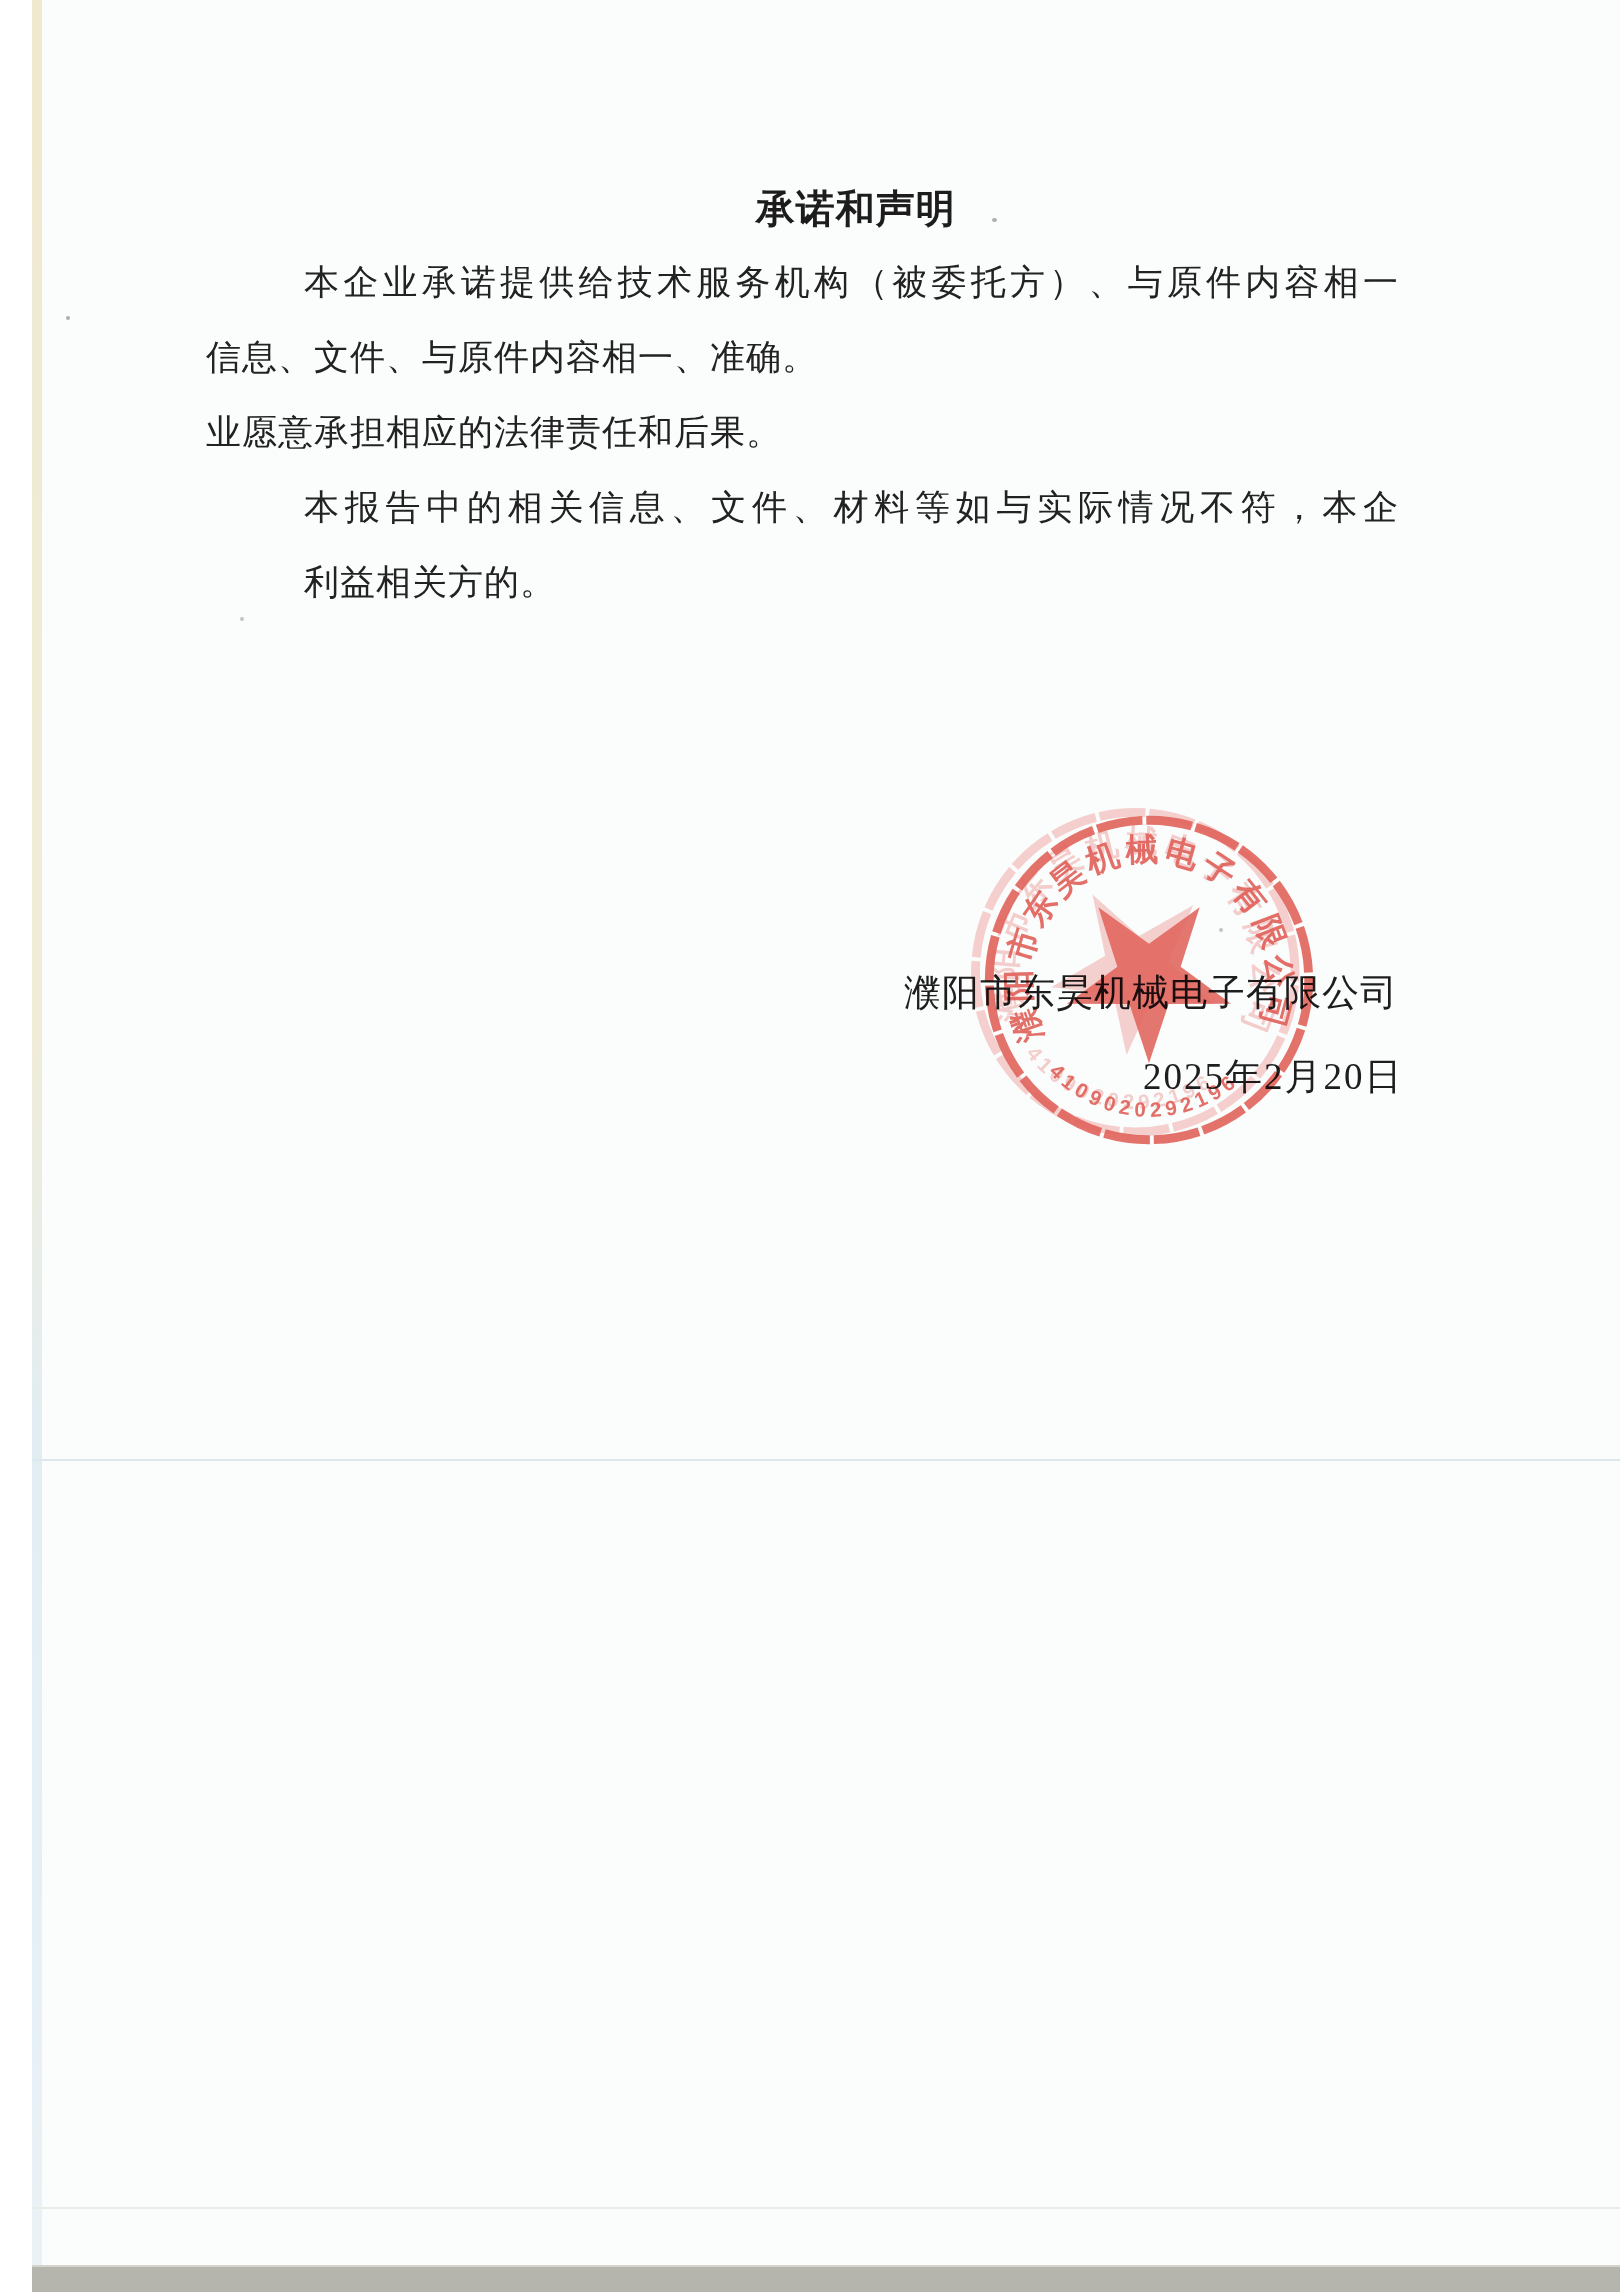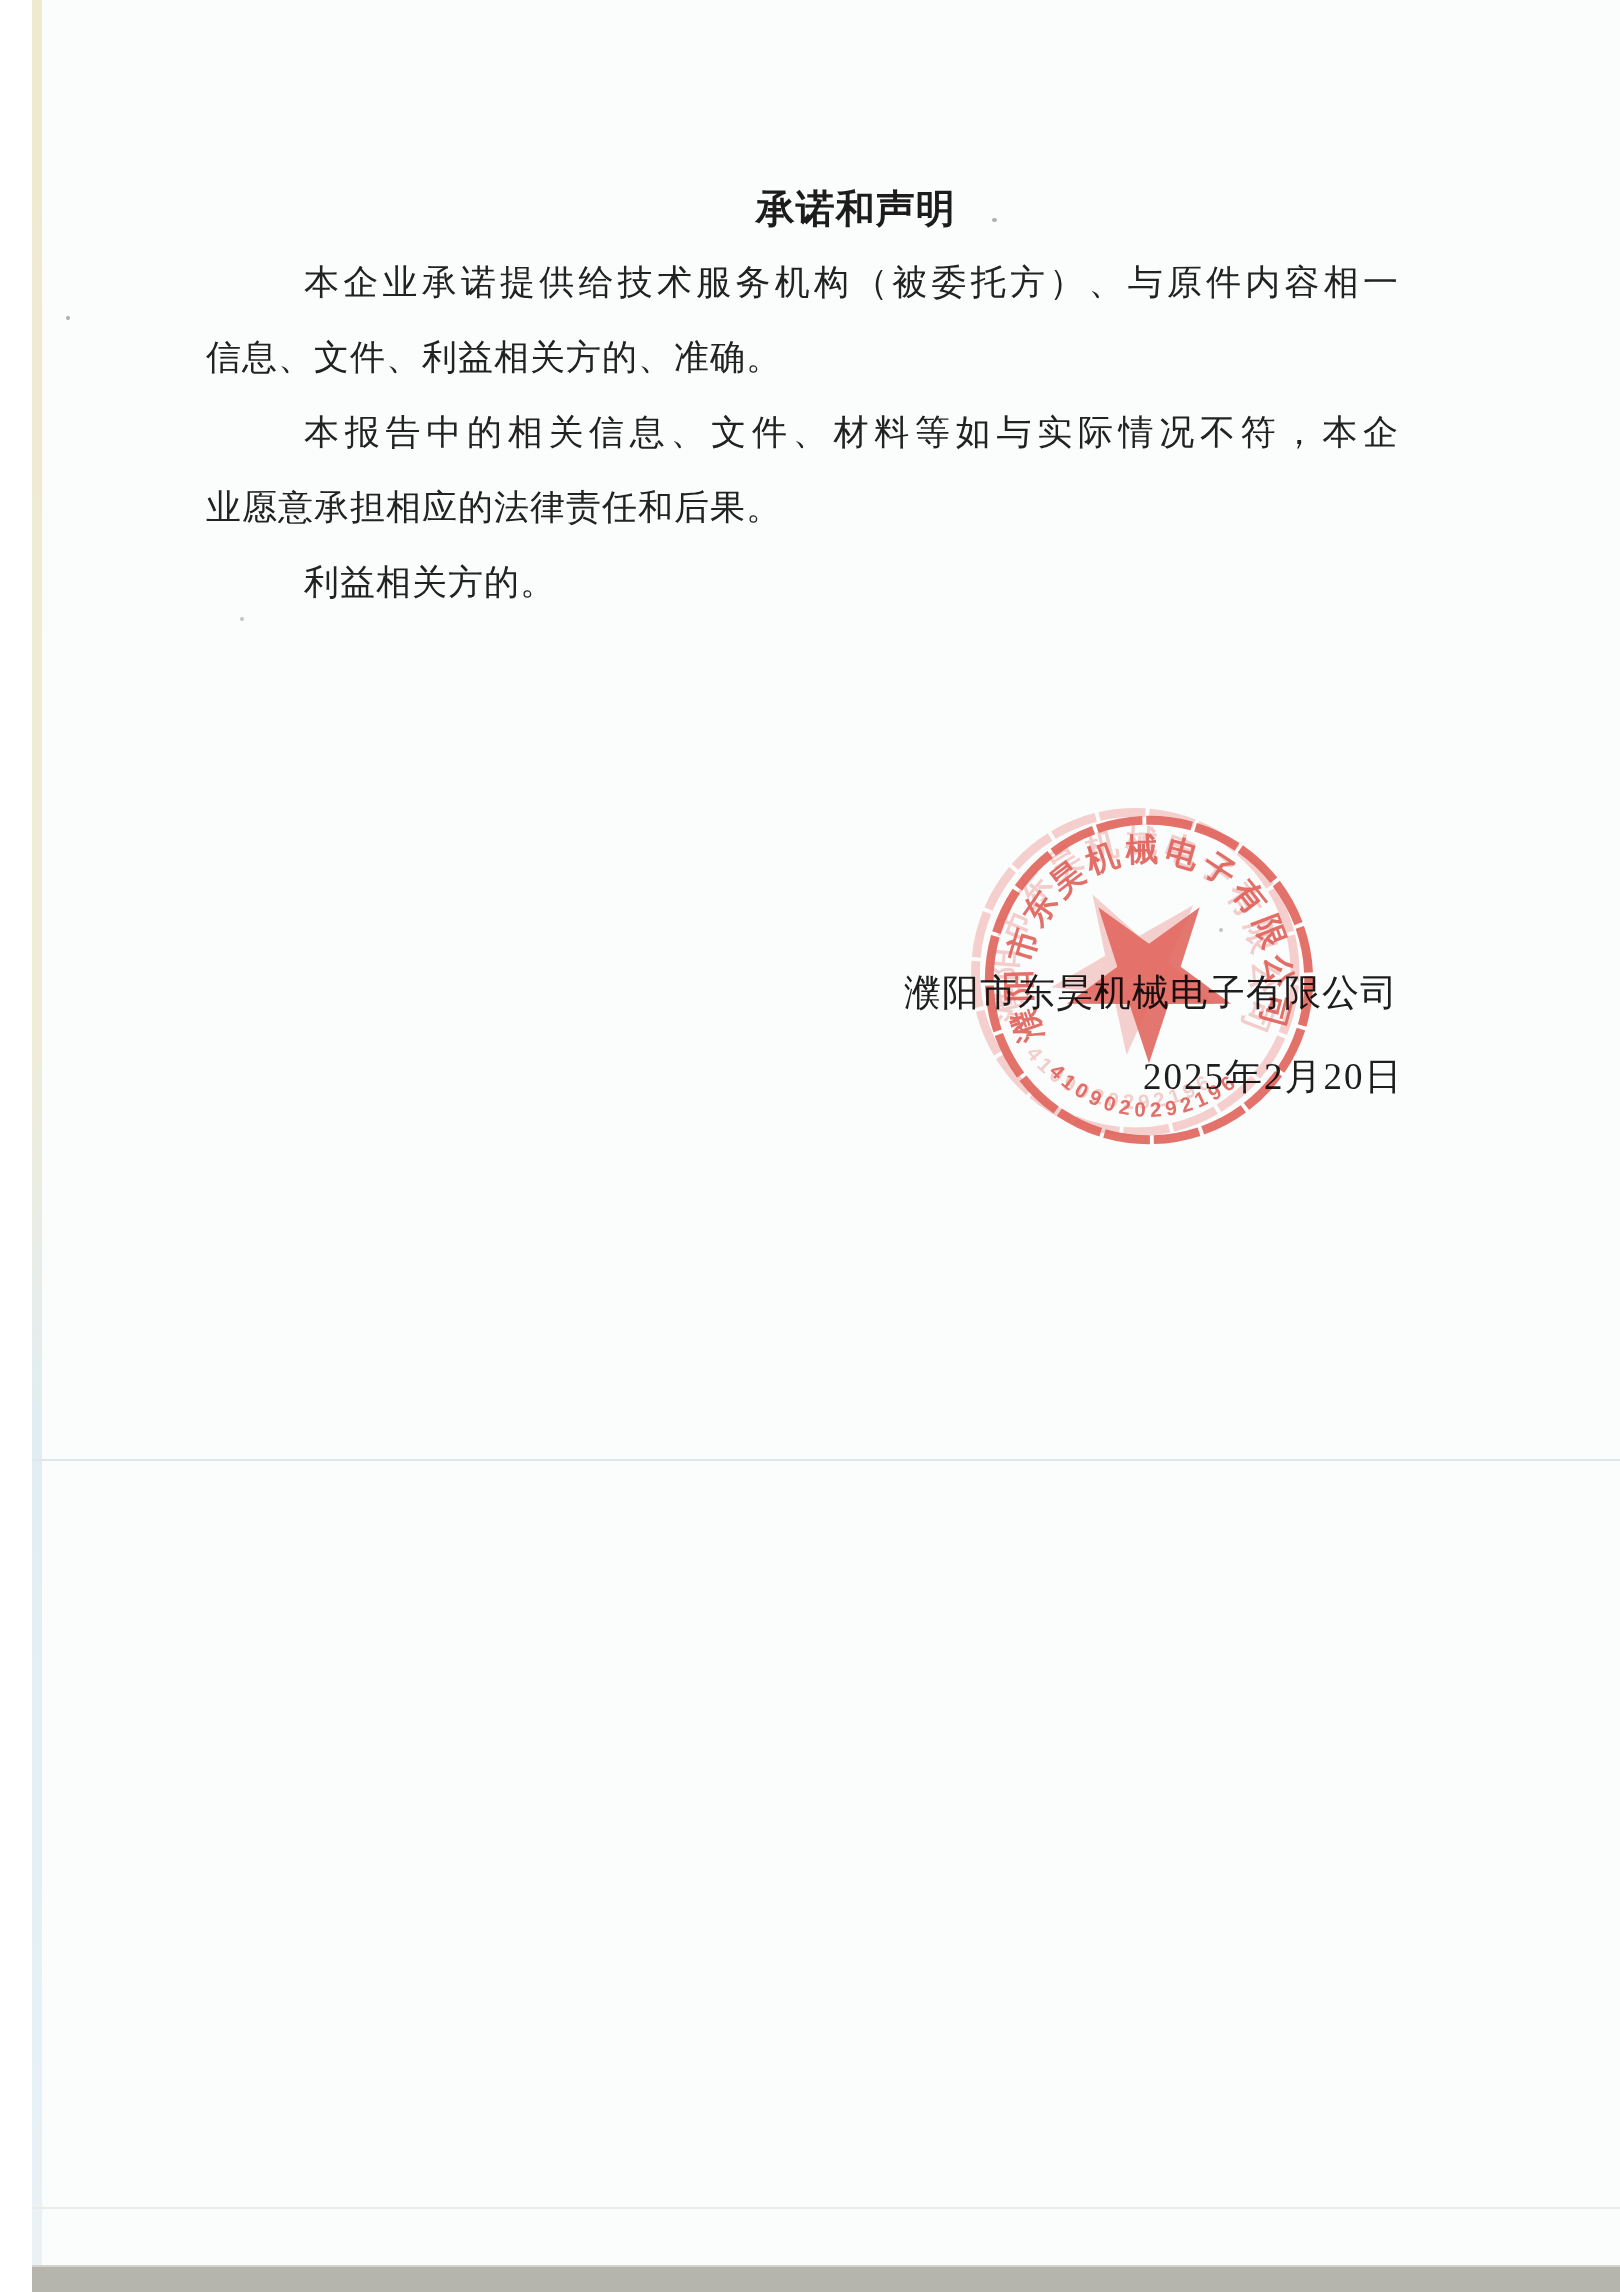--- a/index.html
+++ b/index.html
@@ -52,23 +52,23 @@
   <div class="faint-line-b"></div>
   <div class="speck s1"></div>
   <div class="speck s2"></div>
   <div class="speck s3"></div>
   <div class="speck s4"></div>
 
   <h1 class="title">承诺和声明</h1>
 
   <div class="body-text">
     <div class="line jfull indent">本企业承诺提供给技术服务机构（被委托方）、与原件内容相一</div>
-    <div class="line">信息、文件、利益相关方的、准确。</div>
+    <div class="line">信息、文件、与原件内容相一、准确。</div>
+    <div class="line">业愿意承担相应的法律责任和后果。</div>
     <div class="line jfull indent">本报告中的相关信息、文件、材料等如与实际情况不符，本企</div>
-    <div class="line">业愿意承担相应的法律责任和后果。</div>
     <div class="line indent">利益相关方的。</div>
   </div>
 
   <div class="signature">濮阳市东昊机械电子有限公司</div>
   <div class="date">2025年2月20日</div>
 
   <svg class="stamp" viewBox="0 0 400 400">
     <defs>
       <path id="arcTop" d="M 94.3 261 A 122 122 0 0 1 200 78 A 122 122 0 0 1 305.7 261" fill="none"></path>
       <path id="arcBottom" d="M 93.4 289.8 A 140 140 0 0 0 290 307.2" fill="none"></path>

